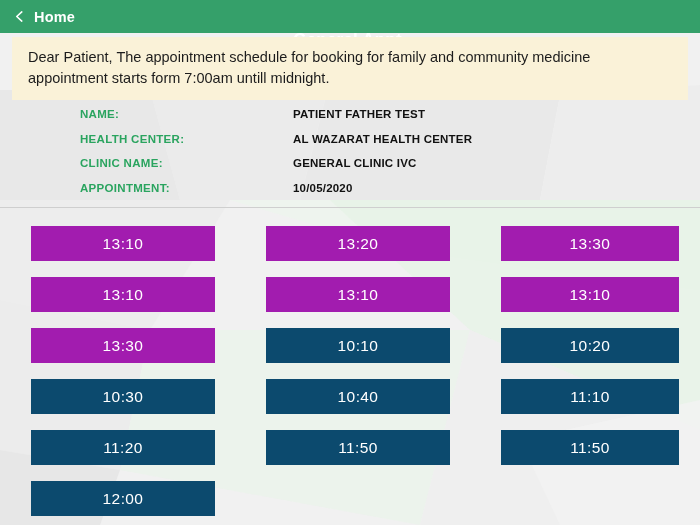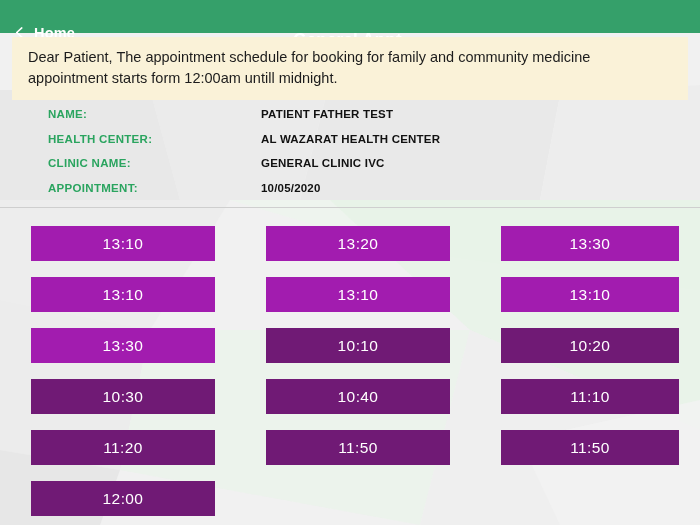--- a/index.html
+++ b/index.html
@@ -31,21 +31,21 @@
     z-index: 5;
     height: 33px;
     background: #35a06a;
     display: flex;
     align-items: center;
     justify-content: center;
   }
   .home-btn {
     position: absolute;
     left: 14px;
-    top: 16px;
+    top: 0;
     height: 33px;
     display: flex;
     align-items: center;
     gap: 9px;
     cursor: pointer;
   }
   .chev {
     display: block;
     width: 11px;
     height: 11px;
@@ -84,20 +84,21 @@
     z-index: 5;
     height: 108px;
     padding-top: 8px;
     border-bottom: 1px solid #cfcfcf;
   }
   .info-rows { display: block; }
   .info-row {
     display: flex;
     align-items: baseline;
     height: 24.5px;
+    margin-left: 32px;
   }
   .info-label {
     width: 218px;
     padding-left: 48px;
     color: #2aa45f;
     font-size: 11.5px;
     font-weight: bold;
     letter-spacing: .3px;
   }
   .info-value {
@@ -122,21 +123,21 @@
     height: 35px;
     display: flex;
     align-items: center;
     justify-content: center;
     color: #ffffff;
     font-size: 15.5px;
     letter-spacing: .4px;
     border: none;
     font-family: "Liberation Sans", sans-serif;
   }
-  .slot.available { background: #701a75; cursor: pointer; text-align: center; }
+  .slot.available { background: #0c4a6e; cursor: pointer; text-align: center; }
   .slot.taken     { background: #a21caf; cursor: default; }
 </style>
 </head>
 <body>
 
 <svg id="bg-texture" viewBox="0 0 700 525" preserveAspectRatio="none" aria-hidden="true">
   <rect x="0" y="0" width="700" height="525" fill="#f1f1f1"></rect>
   <polygon points="0,200 230,200 150,330 0,300" fill="#ededed"></polygon>
   <polygon points="230,200 700,200 700,290 400,250" fill="#eef4ee"></polygon>
   <polygon points="330,200 700,200 700,430 470,330" fill="#e6f3e6" opacity="0.75"></polygon>
@@ -155,21 +156,21 @@
   <div class="home-btn">
     <svg class="chev" viewBox="0 0 12 12">
       <polyline points="8.5,1 3,6 8.5,11" fill="none" stroke="#ffffff" stroke-width="1.7" stroke-linecap="round" stroke-linejoin="round"></polyline>
     </svg>
     <span class="home-label">Home</span>
   </div>
   <span class="topbar-title">General Appt.</span>
 </div>
 
 <div class="notice-wrap">
-  <div class="notice">Dear Patient, The appointment schedule for booking for family and community medicine appointment starts form 12:00am untill midnight.</div>
+  <div class="notice">Dear Patient, The appointment schedule for booking for family and community medicine appointment starts form 7:00am untill midnight.</div>
 </div>
 
 <div class="info-panel">
   <div class="info-rows">
       <div class="info-row">
         <span class="info-label">NAME:</span>
         <span class="info-value">PATIENT FATHER TEST</span>
       </div>
       <div class="info-row">
         <span class="info-label">HEALTH CENTER:</span>

